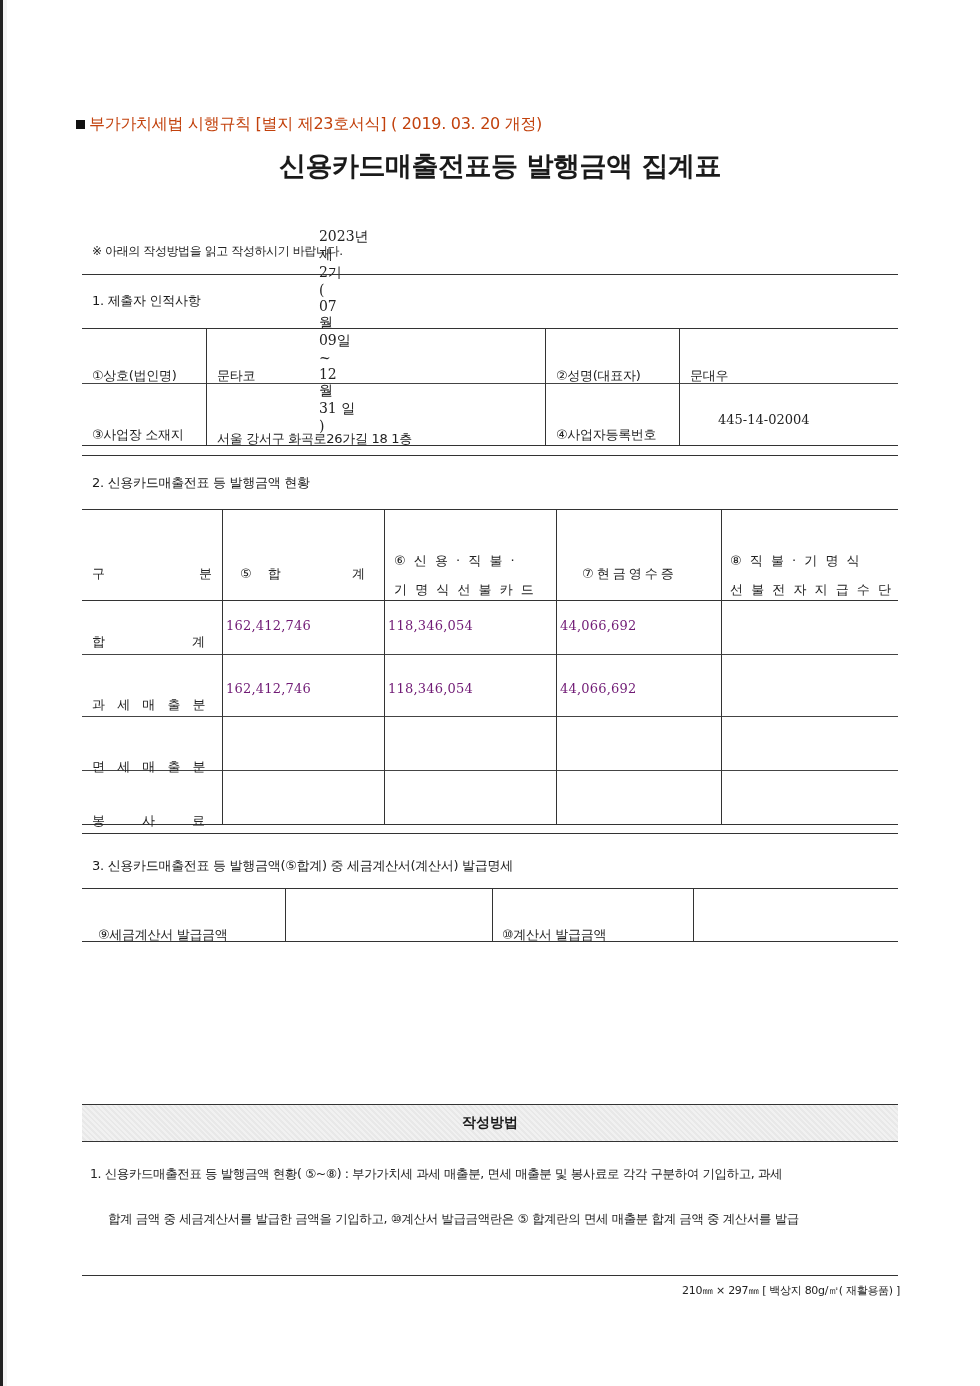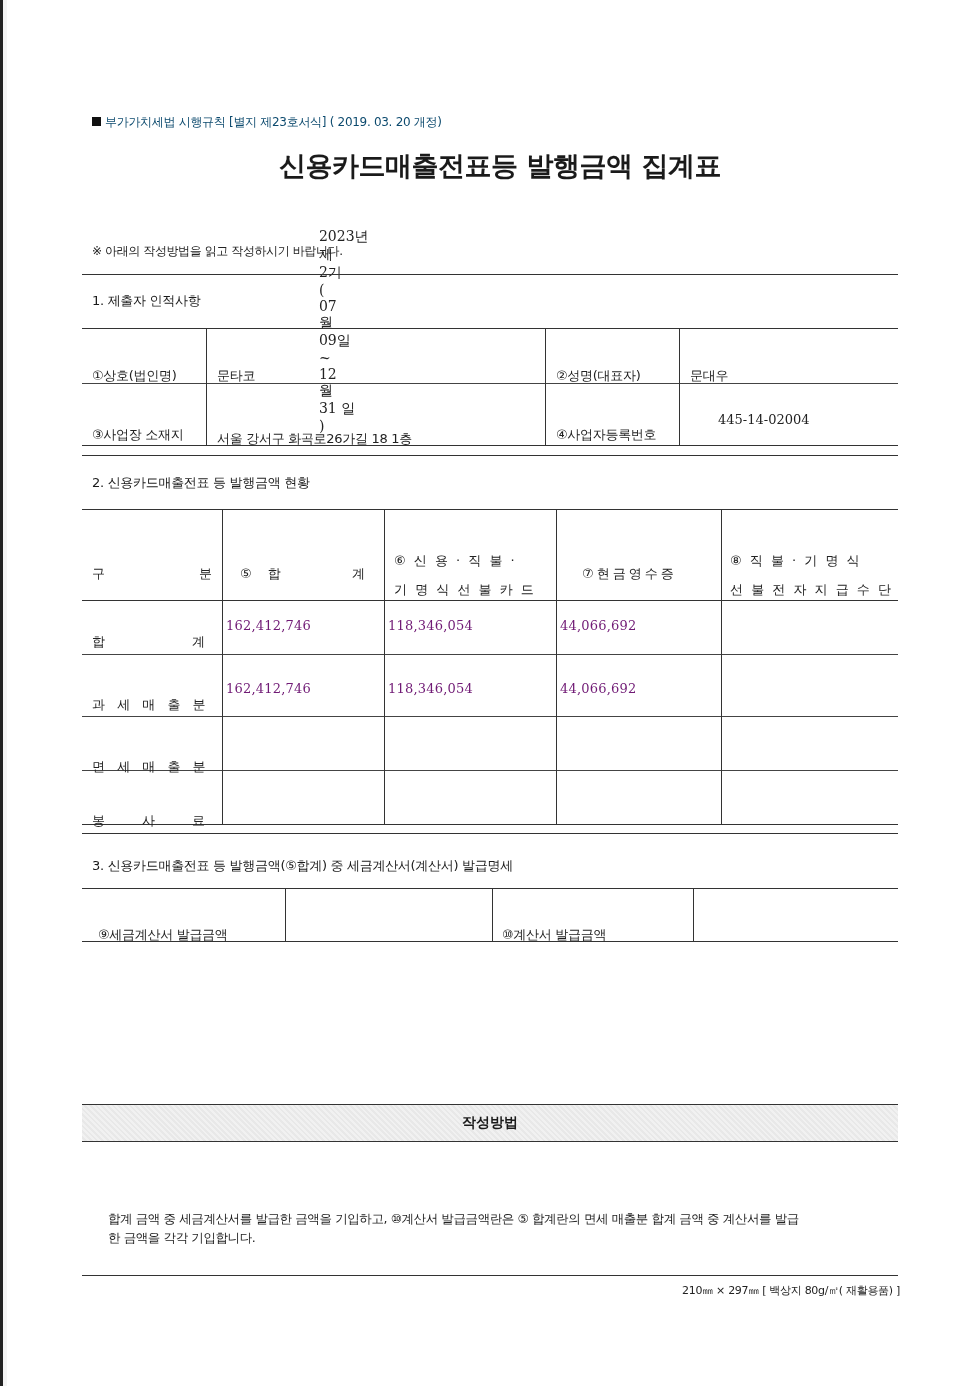--- a/index.html
+++ b/index.html
@@ -3,21 +3,21 @@
 <meta charset="utf-8">
 <style>
   html, body { margin: 0; padding: 0; }
   body {
     width: 980px; height: 1386px; background: #ffffff; position: relative; overflow: hidden;
     font-family: "DejaVu Sans", sans-serif; color: #1a1a1a;
   }
   .left-edge { position: absolute; left: 0; top: 0; width: 3px; height: 1386px; background: #222; }
   .left-edge2 { position: absolute; left: 3px; top: 0; width: 4px; height: 1386px; background: #f4f4f4; }
   .abs { position: absolute; }
-  .form-ref { left: 92px; top: 114px; font-size: 12px; color: #0c4a6e; letter-spacing: -0.3px; }
+  .form-ref { left: 76px; top: 114px; font-size: 16px; color: #c2410c; letter-spacing: -0.3px; }
   .form-ref .sq { display: inline-block; width: 9px; height: 9px; background: #111; margin-right: 4px; vertical-align: 0px; }
   .title { left: 0; width: 1000px; top: 148px; text-align: center; font-size: 27px; font-weight: bold; color: #1a1a1a; letter-spacing: -0.5px; }
   .period { left: 310px; top: 212px; font-family: "DejaVu Serif", serif; font-size: 14px; color: #222; white-space: pre; }
   .note { left: 92px; top: 243px; font-size: 12px; color: #222; letter-spacing: -0.4px; }
   .hline { position: absolute; height: 0; border-top: 1.5px solid #333; }
   .hline.thin { border-top: 1px solid #444; }
   .vline { position: absolute; width: 0; border-left: 1px solid #333; }
   .sec-title { font-size: 13px; color: #1a1a1a; letter-spacing: -0.3px; }
   .cell-text { font-size: 13px; color: #222; letter-spacing: -0.3px; white-space: nowrap; margin-top: 20px; }
   .serif { font-family: "DejaVu Serif", serif; font-size: 13px; color: #222; margin-left: 28px; }
@@ -134,20 +134,20 @@
 <div class="abs num" style="left:290px;width:195px;top:908px;"></div>
 <div class="abs cell-text" style="left:502px;top:906px;">⑩계산서 발급금액</div>
 <div class="abs num" style="left:698px;width:192px;top:908px;"></div>
 
 <div class="hline" style="left:82px;width:816px;top:1104px;"></div>
 <div class="gray-band"></div>
 <div class="hline" style="left:82px;width:816px;top:1141px;"></div>
 <div class="abs method-title">작성방법</div>
 
 <div class="abs instr" style="top:1164px;">
+  <span>1. 신용카드매출전표 등 발행금액 현황( ⑤~⑧) : 부가가치세 과세 매출분, 면세 매출분 및 봉사료로 각각 구분하여 기입하고, 과세</span>
 </div>
 <div class="abs instr" style="top:1209px;">
   <span class="indent">합계 금액 중 세금계산서를 발급한 금액을 기입하고, ⑩계산서 발급금액란은 ⑤ 합계란의 면세 매출분 합계 금액 중 계산서를 발급</span>
-  <span class="indent">한 금액을 각각 기입합니다.</span>
 </div>
 
 <div class="hline" style="left:82px;width:816px;top:1275px;"></div>
 <div class="abs footer">210㎜ × 297㎜ [ 백상지 80g/㎡( 재활용품) ]</div>
 
 </body></html>

